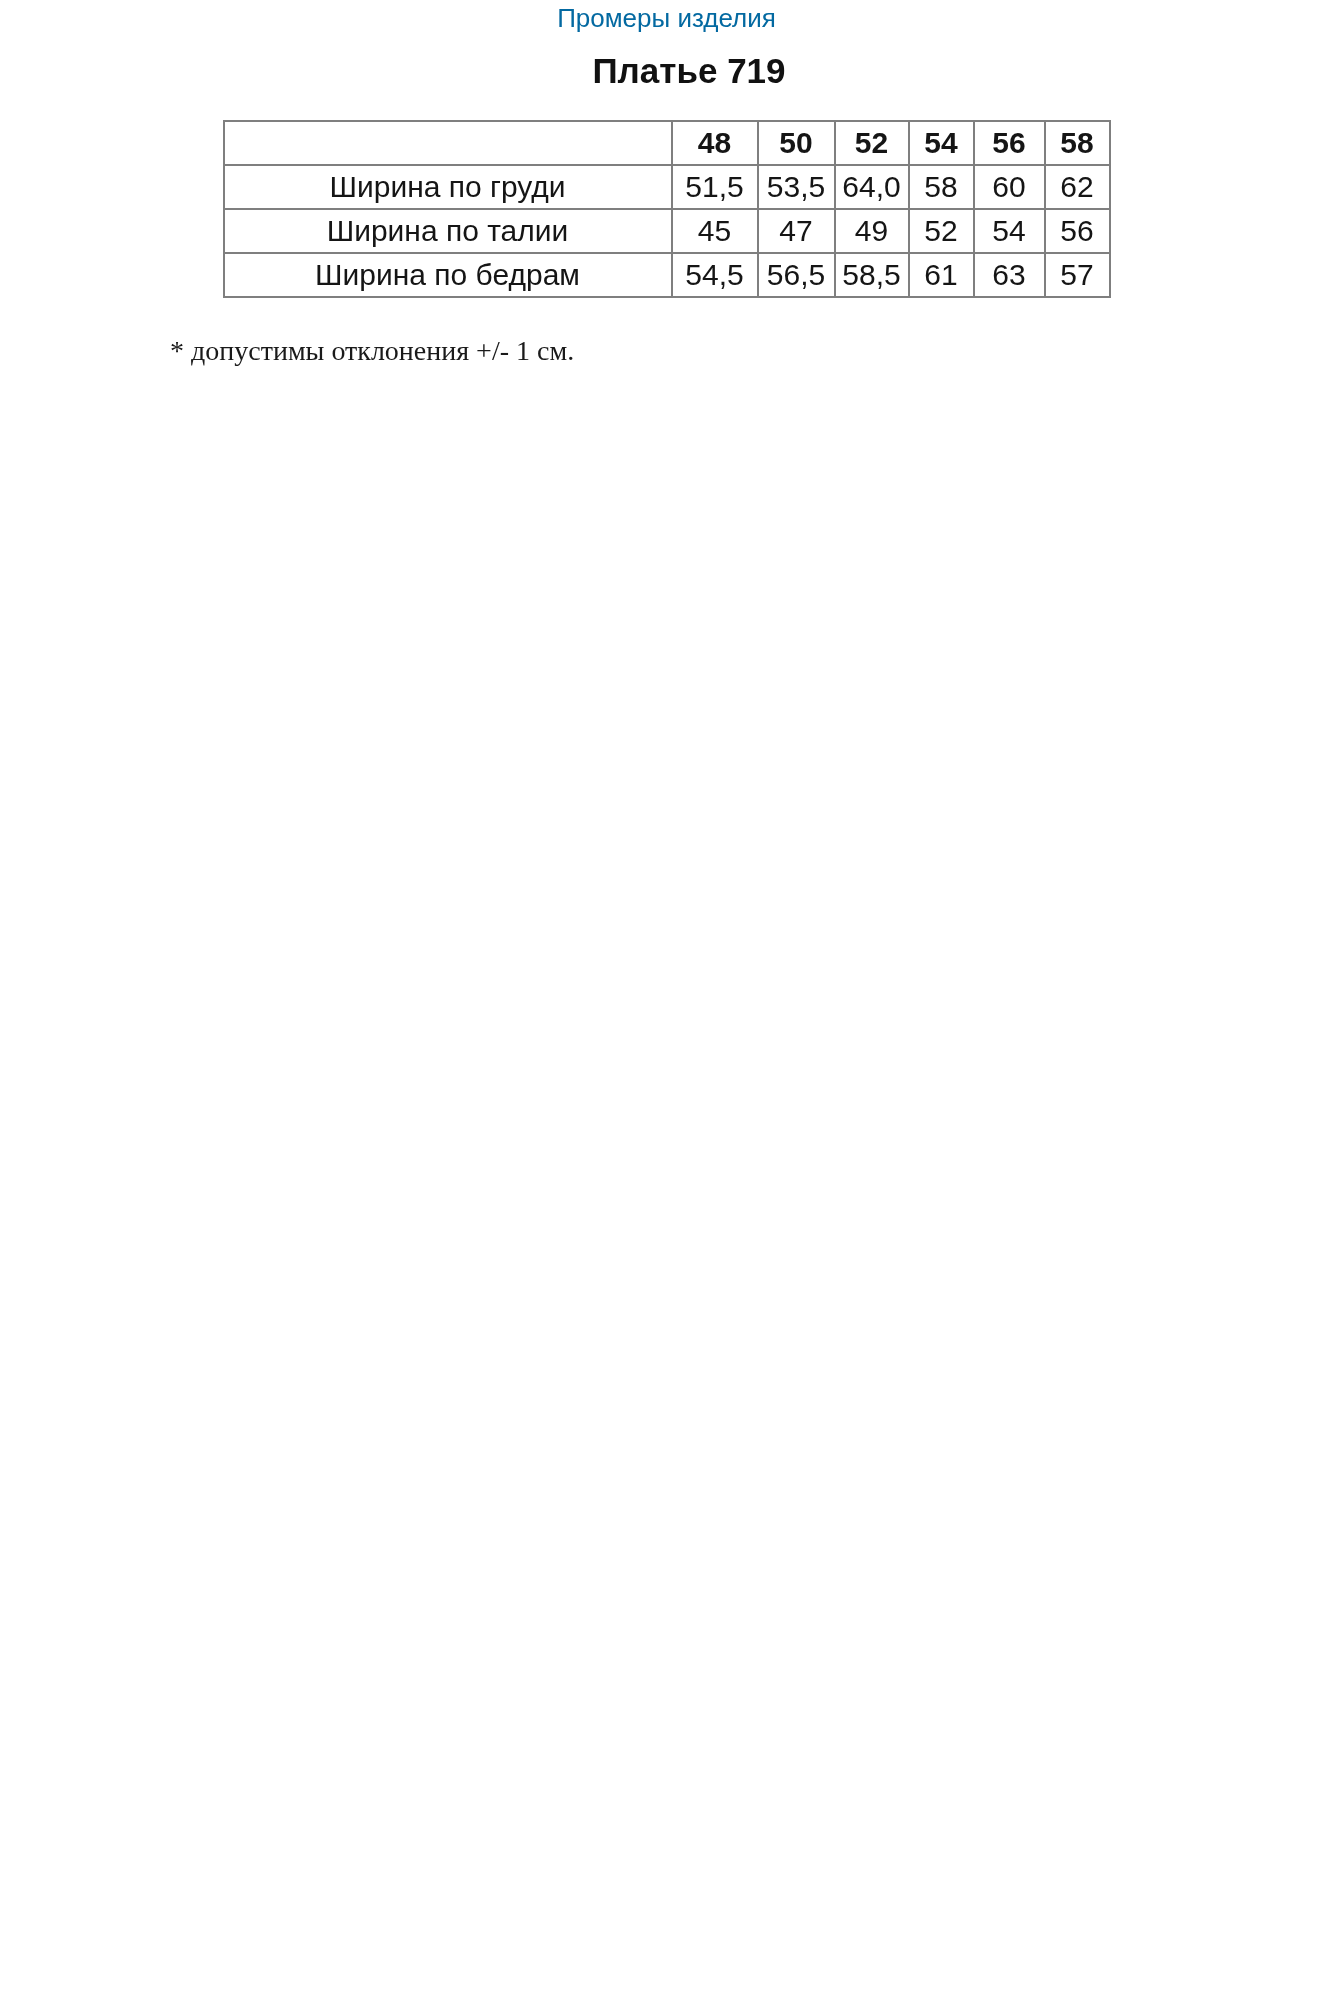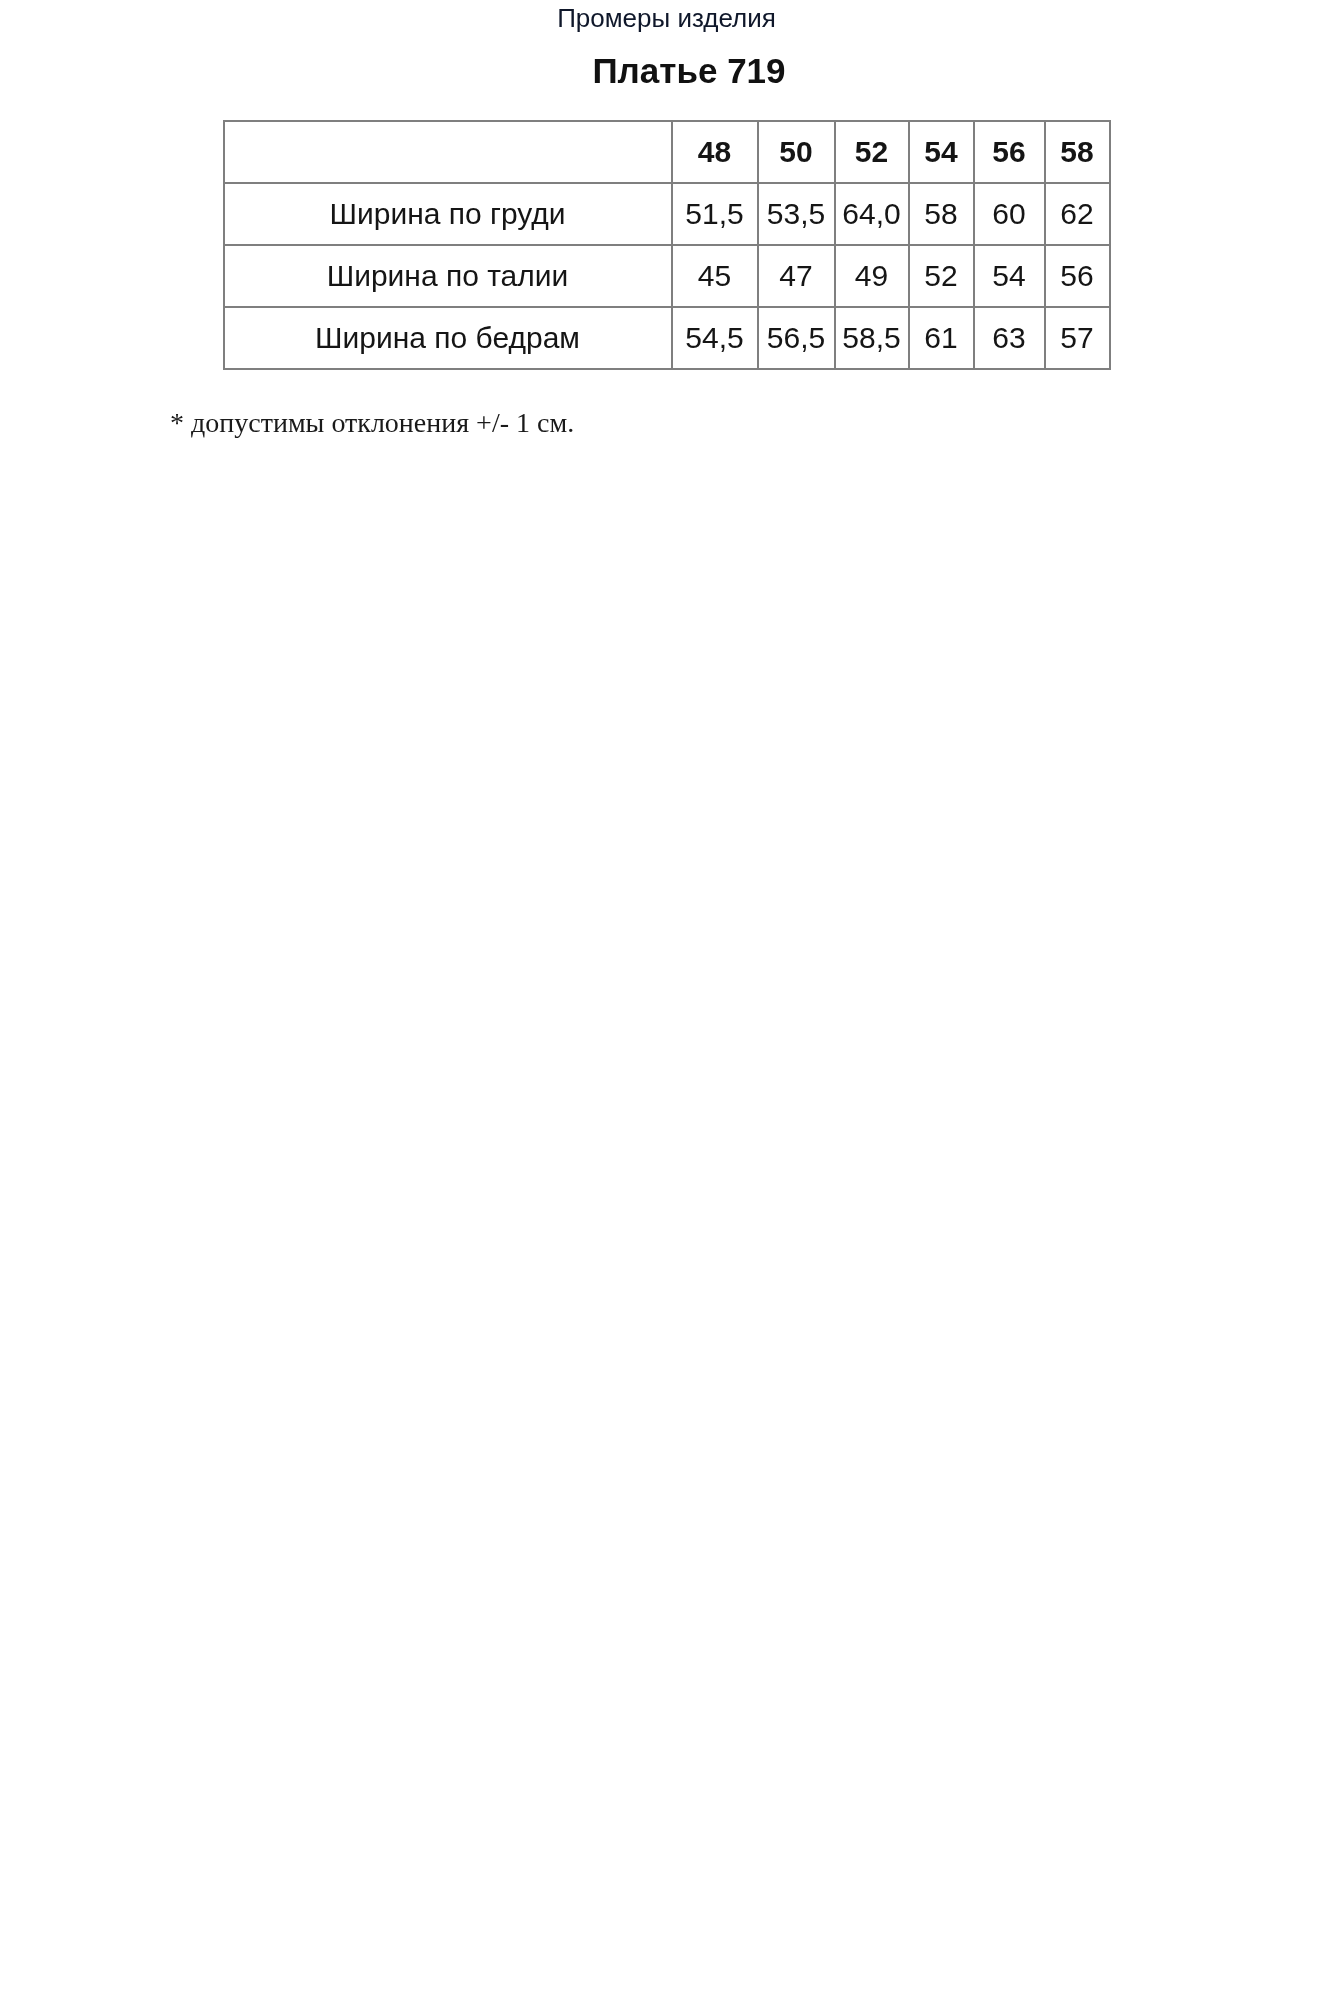--- a/index.html
+++ b/index.html
@@ -35,40 +35,40 @@
     letter-spacing: 0.28em;
     padding-left: 0.28em; 
     color: var(--brand-gray);
     white-space: nowrap;
   }
   .subtitle {
     margin-top: 2px;
     text-align: center;
     font-size: 26px;
     line-height: 1.3;
-    color: #0f172a;
+    color: #0369a1;
   }
   .doc-title {
     margin-top: 13px;
     text-align: center;
     font-size: 35px;
     line-height: 1.25;
     font-weight: 700;
     color: #111111;
     margin-left: 45px;
   }
   table.size-table {
     margin: 27px auto 0 auto;
     width: 888px;
     border-collapse: collapse;
     table-layout: fixed;
   }
   table.size-table td {
     border: 2px solid var(--table-border);
-    height: 62px;
+    height: 44px;
     text-align: center;
     vertical-align: middle;
     font-size: 30px;
     padding: 0 4px;
     background: #ffffff;
   }
   table.size-table td.head {
     font-weight: 700;
   }
   table.size-table td.label-cell {

